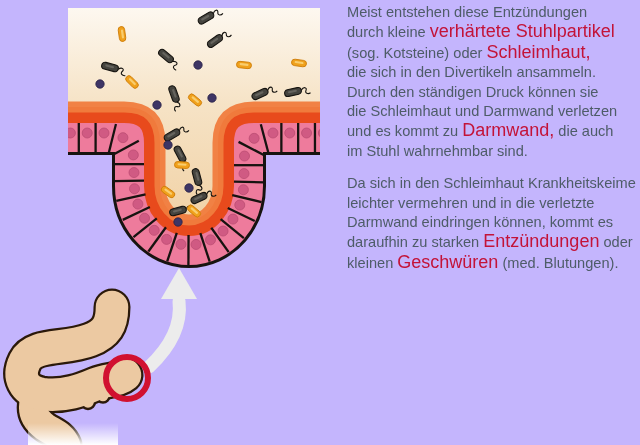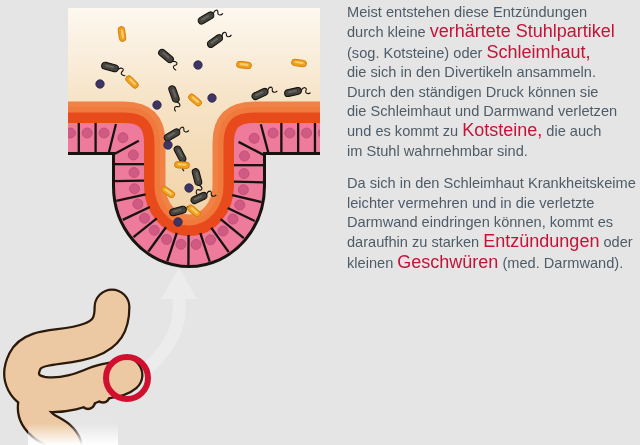--- a/index.html
+++ b/index.html
@@ -1,16 +1,16 @@
 <!DOCTYPE html>
 <html style="--body: #4e5c68; --hl: #c31338;"><head>
 <meta charset="utf-8">
 <style>
   html,body{margin:0;padding:0;background:#fff;}
-  .stage{position:relative;width:640px;height:445px;background:#e5e5e5;overflow:hidden;
+  .stage{position:relative;width:640px;height:445px;background:#c4b5fd;overflow:hidden;
          font-family:"Liberation Sans",sans-serif;}
   .fig{position:absolute;left:68px;top:8px;}
   .overview{position:absolute;left:0px;top:255px;}
   .textcol{position:absolute;left:347px;top:3px;width:293px;color:var(--body,#4e5c68);}
   .textcol p{margin:0 0 13px 0;font-size:14.6px;line-height:19.4px;white-space:pre-line;}
   .hl{color:var(--hl,#c31338);font-size:18px;line-height:19.4px;}
 </style>
 </head>
 <body>
 
@@ -165,21 +165,21 @@
     <circle cx="127" cy="123" r="21" fill="none" stroke-width="6" stroke="#d11030"></circle>
   </svg>
 
   <div class="textcol">
     <p><span>Meist entstehen diese Entzündungen
 durch kleine </span><span class="hl">verhärtete Stuhlpartikel</span><span>
 (sog. Kotsteine) oder </span><span class="hl">Schleimhaut,</span><span>
 die sich in den Divertikeln ansammeln.
 Durch den ständigen Druck können sie
 die Schleimhaut und Darmwand verletzen
-und es kommt zu </span><span class="hl">Kotsteine,</span><span> die auch
+und es kommt zu </span><span class="hl">Darmwand,</span><span> die auch
 im Stuhl wahrnehmbar sind.</span></p>
     <p><span>Da sich in den Schleimhaut Krankheitskeime
 leichter vermehren und in die verletzte
 Darmwand eindringen können, kommt es
 daraufhin zu starken </span><span class="hl">Entzündungen</span><span> oder
-kleinen </span><span class="hl">Geschwüren</span><span> (med. Darmwand).</span></p>
+kleinen </span><span class="hl">Geschwüren</span><span> (med. Blutungen).</span></p>
   </div>
 </div>
 
 </body></html>

